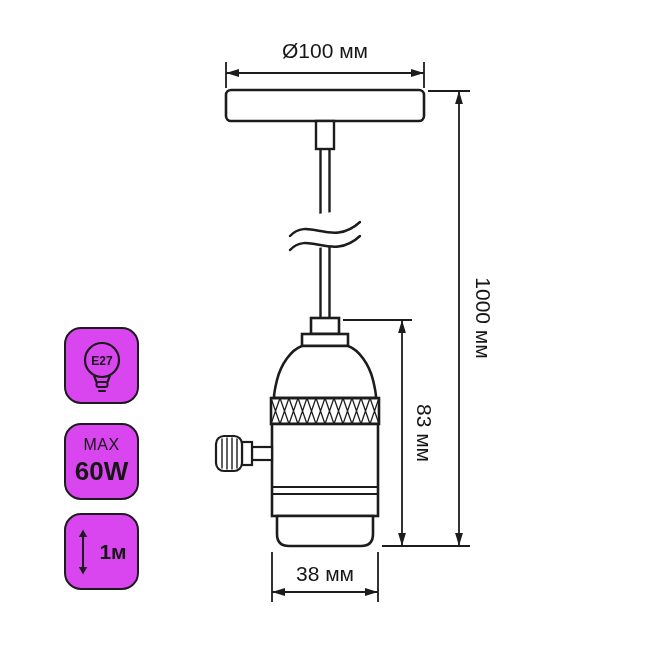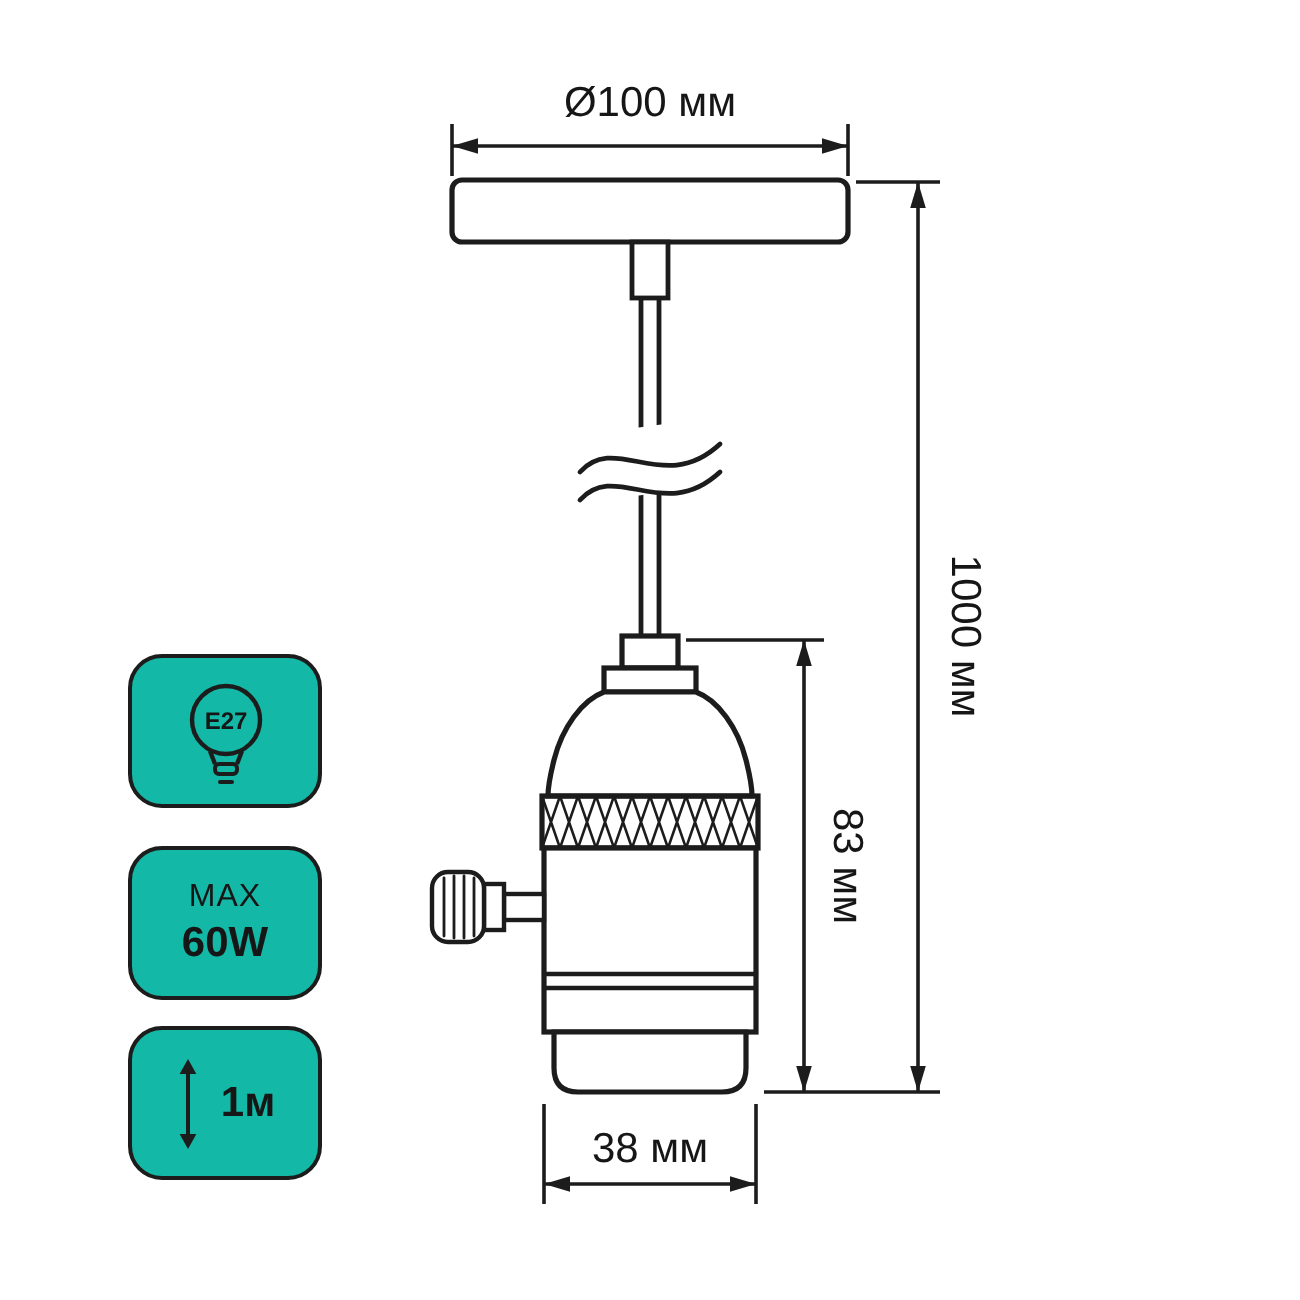--- a/index.html
+++ b/index.html
@@ -4,26 +4,26 @@
 <style>
   html,body{margin:0;padding:0;}
   body{
     width:650px;height:650px;background:#ffffff;position:relative;overflow:hidden;
     font-family:"Liberation Sans","DejaVu Sans",sans-serif;color:#161616;
   }
   .stage{position:absolute;inset:0;}
   svg text{font-family:"Liberation Sans","DejaVu Sans",sans-serif;}
   .dim{font-size:21px;fill:#161616;}
   .badge{
-    position:absolute;left:64px;width:97px;height:77px;box-sizing:border-box;
-    border:2.6px solid #1c1c1c;border-radius:17px;background:#14b8a6;
+    position:absolute;left:64px;width:75px;height:77px;box-sizing:border-box;
+    border:2.6px solid #1c1c1c;border-radius:17px;background:#d946ef;
     display:flex;flex-direction:column;align-items:center;justify-content:center;
   }
   .badge-max .max-label{font-size:16px;letter-spacing:.5px;}
-  .badge-max .max-power{font-size:21px;font-weight:700;margin-top:2px;}
+  .badge-max .max-power{font-size:26px;font-weight:700;margin-top:2px;}
   .badge-length{flex-direction:row;gap:9px;}
   .badge-length .len-text{font-size:21px;font-weight:700;}
 </style>
 </head>
 <body>
 
 <div class="stage">
 
   <svg width="650" height="650" viewBox="0 0 650 650">
     <defs>

